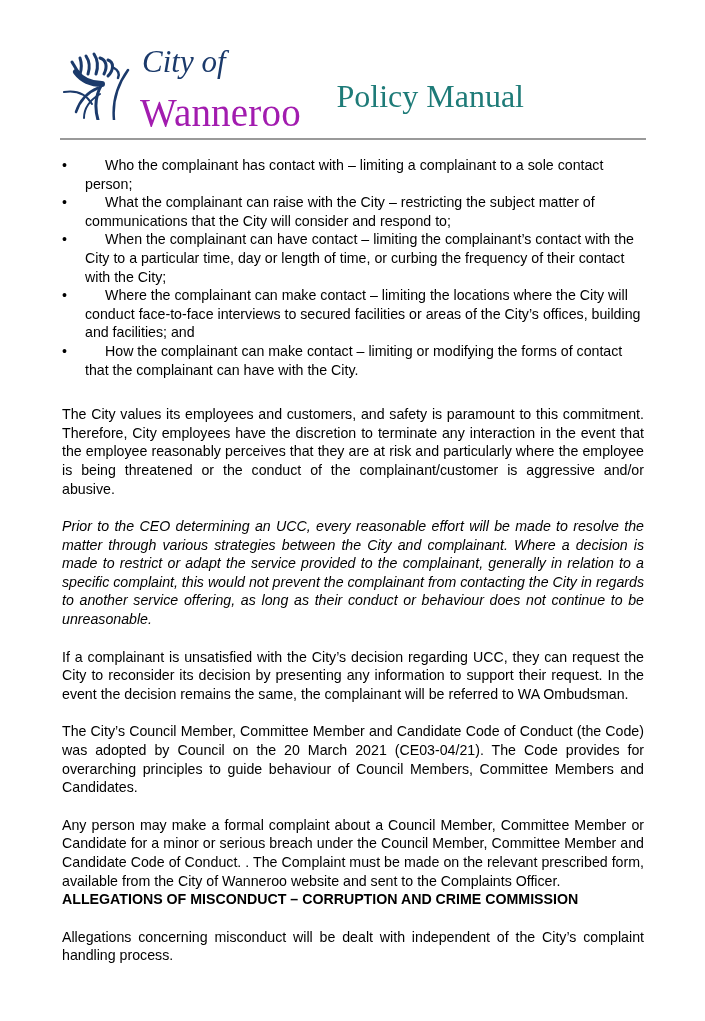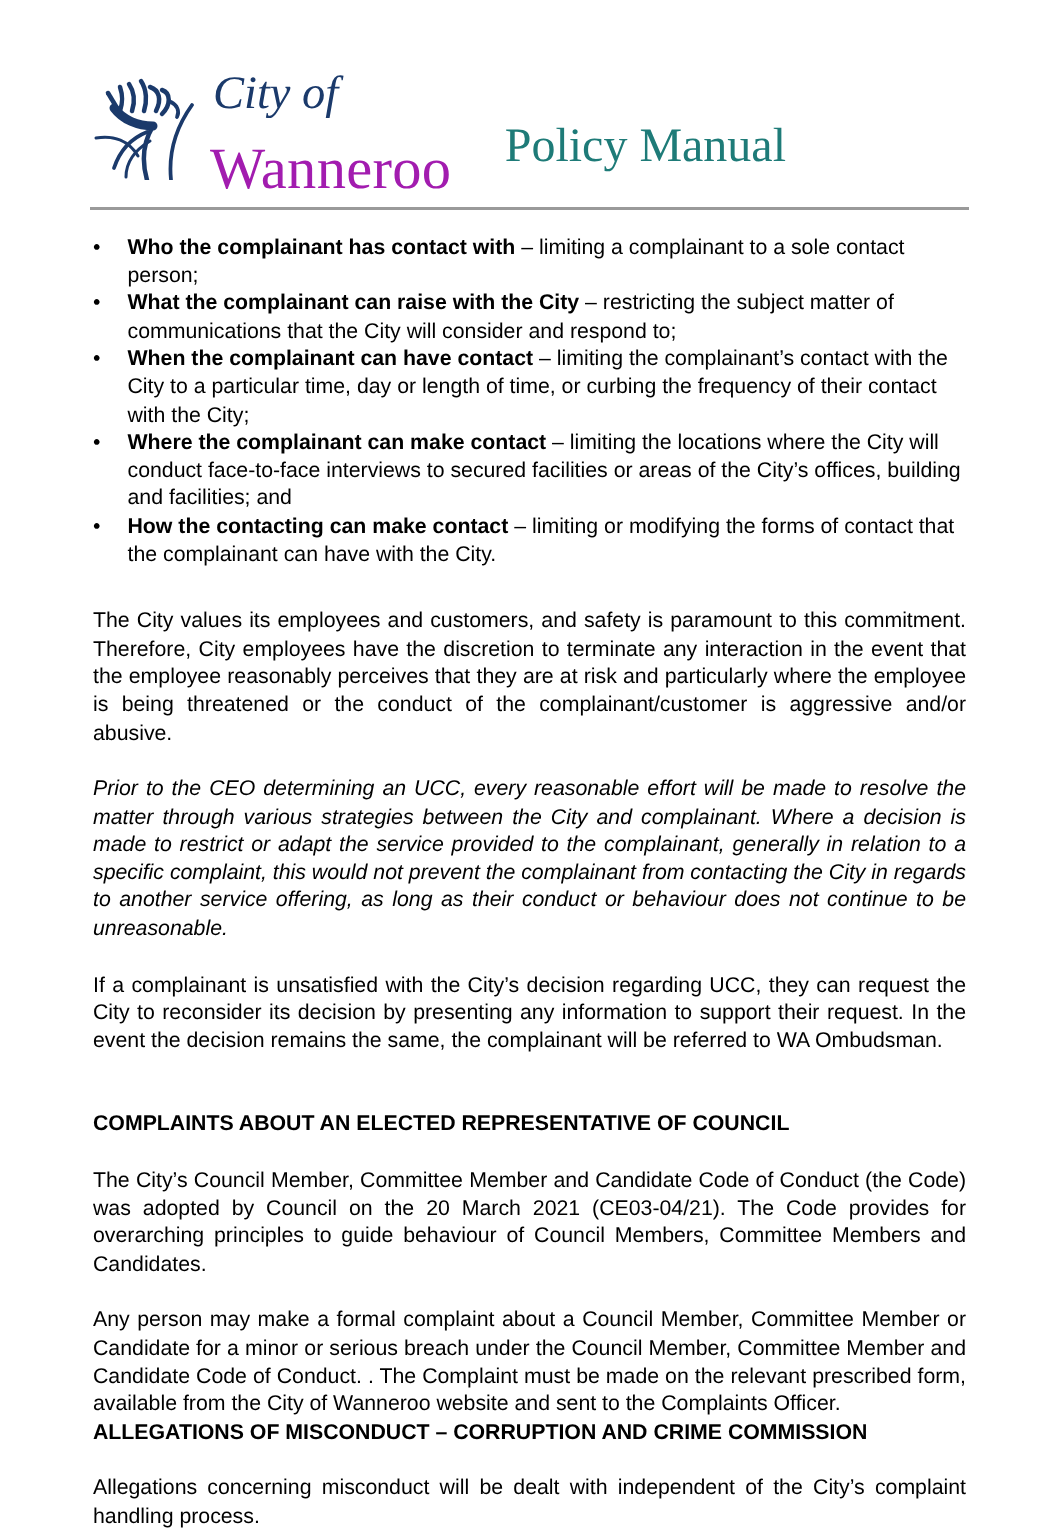--- a/index.html
+++ b/index.html
@@ -13,21 +13,21 @@
   .logo-wanneroo { position: absolute; left: 78px; top: 30px; font-family: "Liberation Serif", serif;
                font-size: 39px; color: #a21caf; line-height: 1; letter-spacing: 0.2px; margin-top: 15px; }
   .policy-title { position: absolute; right: 84px; top: 80px; font-family: "Liberation Serif", serif;
                font-size: 32px; color: #1e7b78; line-height: 1; }
   .divider { position: absolute; left: 60px; top: 138px; width: 586px; height: 2px; background: #9a9a9a; }
 
   .content { position: absolute; left: 62px; top: 156px; width: 582px; font-size: 14.2px; line-height: 18.6px; }
   ul.bullets { list-style: none; margin: 0; padding: 0; }
   ul.bullets li { position: relative; padding-left: 23px; margin: 0; }
   ul.bullets li .dot { position: absolute; left: 0; top: 0; }
-  .b { font-weight: bold; }
+  .b { font-weight: normal; margin-left: 20px; }
   p { margin: 0; text-align: justify; }
   .para1 { margin-top: 26px; }
   .para2 { margin-top: 19px; font-style: italic; }
   .para3 { margin-top: 19px; }
   h2 { font-size: 14.2px; font-weight: bold; margin: 0; line-height: 18.6px; }
   .h-elected { margin-top: 37px; }
   .para4 { margin-top: 19px; }
   .para5 { margin-top: 19px; }
   .h-misconduct { }
   .para6 { margin-top: 19px; }
@@ -74,27 +74,26 @@
     <li>
       <span class="dot">•</span>
       <span class="b">When the complainant can have contact</span><span> – limiting the complainant’s contact with the City to a particular time, day or length of time, or curbing the frequency of their contact with the City;</span>
     </li>
     <li>
       <span class="dot">•</span>
       <span class="b">Where the complainant can make contact</span><span> – limiting the locations where the City will conduct face-to-face interviews to secured facilities or areas of the City’s offices, building and facilities; and</span>
     </li>
     <li>
       <span class="dot">•</span>
-      <span class="b">How the contacting can make contact</span><span> – limiting or modifying the forms of contact that the complainant can have with the City.</span>
+      <span class="b">How the complainant can make contact</span><span> – limiting or modifying the forms of contact that the complainant can have with the City.</span>
     </li>
   </ul>
 
   <p class="para1">The City values its employees and customers, and safety is paramount to this commitment. Therefore, City employees have the discretion to terminate any interaction in the event that the employee reasonably perceives that they are at risk and particularly where the employee is being threatened or the conduct of the complainant/customer is aggressive and/or abusive.</p>
   <p class="para2">Prior to the CEO determining an UCC, every reasonable effort will be made to resolve the matter through various strategies between the City and complainant. Where a decision is made to restrict or adapt the service provided to the complainant, generally in relation to a specific complaint, this would not prevent the complainant from contacting the City in regards to another service offering, as long as their conduct or behaviour does not continue to be unreasonable.</p>
   <p class="para3">If a complainant is unsatisfied with the City’s decision regarding UCC, they can request the City to reconsider its decision by presenting any information to support their request. In the event the decision remains the same, the complainant will be referred to WA Ombudsman.</p>
 
-  <h2 class="h-elected">COMPLAINTS ABOUT AN ELECTED REPRESENTATIVE OF COUNCIL</h2>
   <p class="para4">The City’s Council Member, Committee Member and Candidate Code of Conduct (the Code) was adopted by Council on the 20 March 2021 (CE03-04/21). The Code provides for overarching principles to guide behaviour of Council Members, Committee Members and Candidates.</p>
   <p class="para5">Any person may make a formal complaint about a Council Member, Committee Member or Candidate for a minor or serious breach under the Council Member, Committee Member and Candidate Code of Conduct. .  The Complaint must be made on the relevant prescribed form, available from the City of Wanneroo website and sent to the Complaints Officer.</p>
 
   <h2 class="h-misconduct">ALLEGATIONS OF MISCONDUCT – CORRUPTION AND CRIME COMMISSION</h2>
   <p class="para6">Allegations concerning misconduct will be dealt with independent of the City’s complaint handling process.</p>
 </div>
 
 </body></html>

